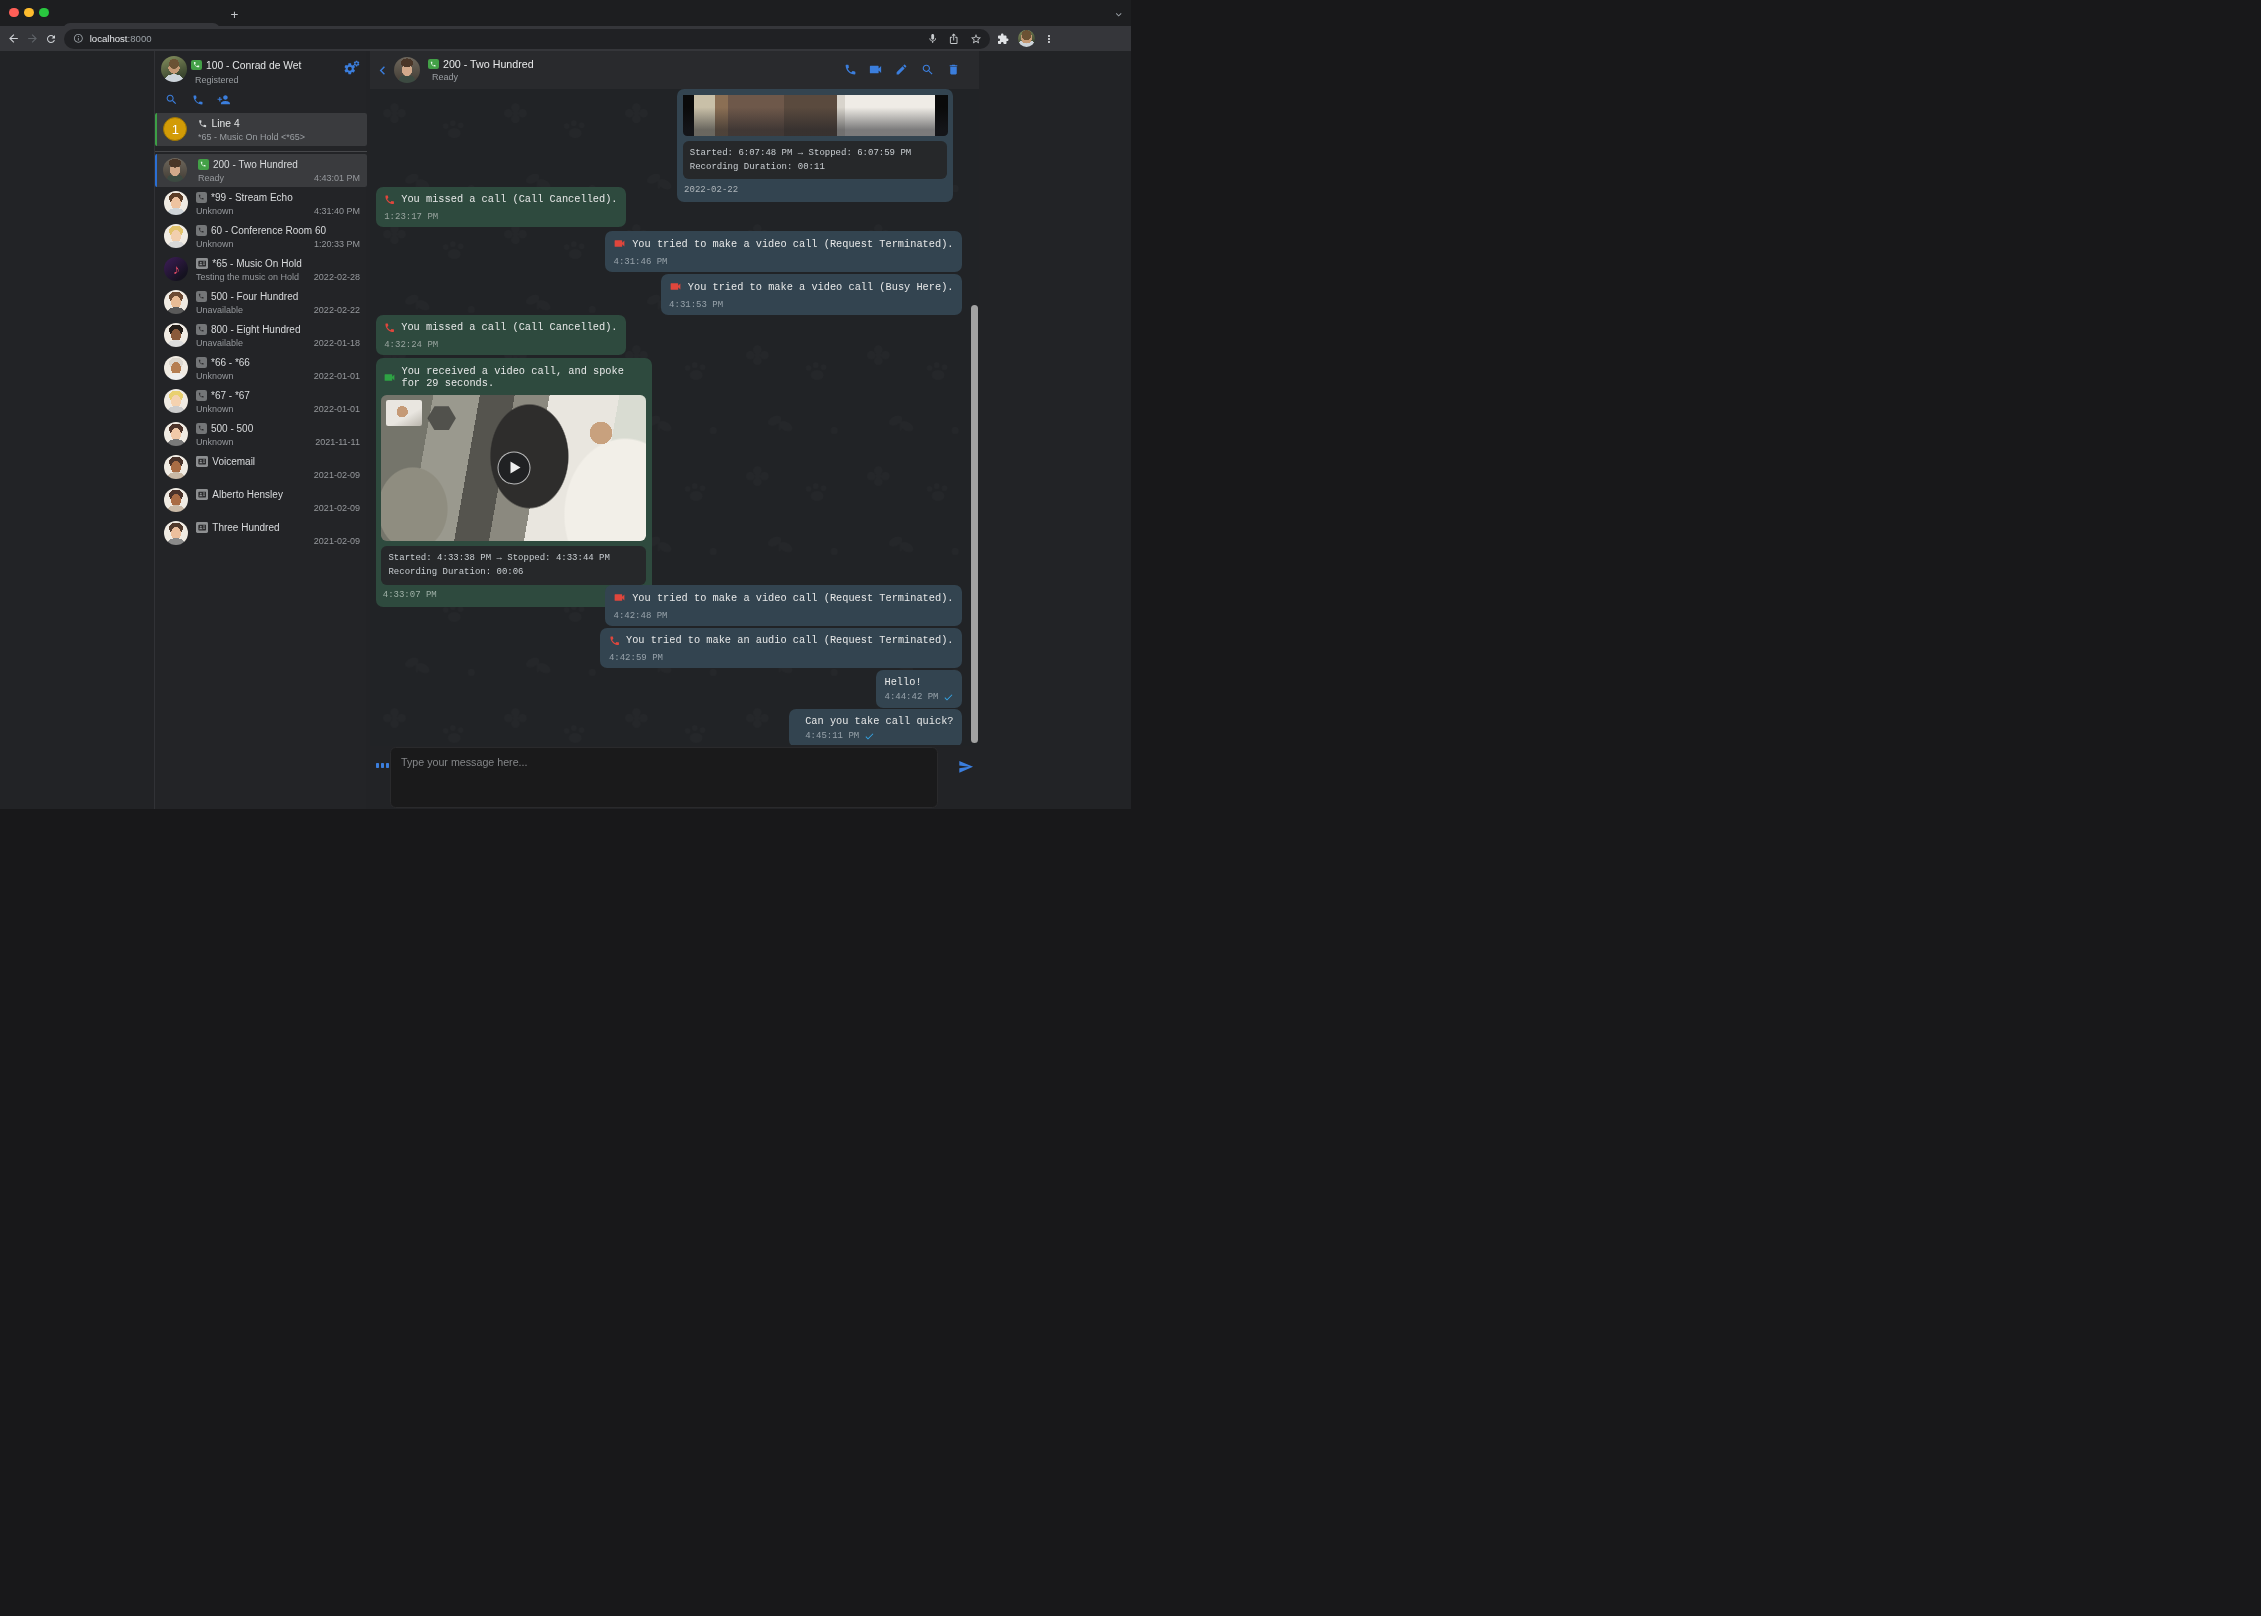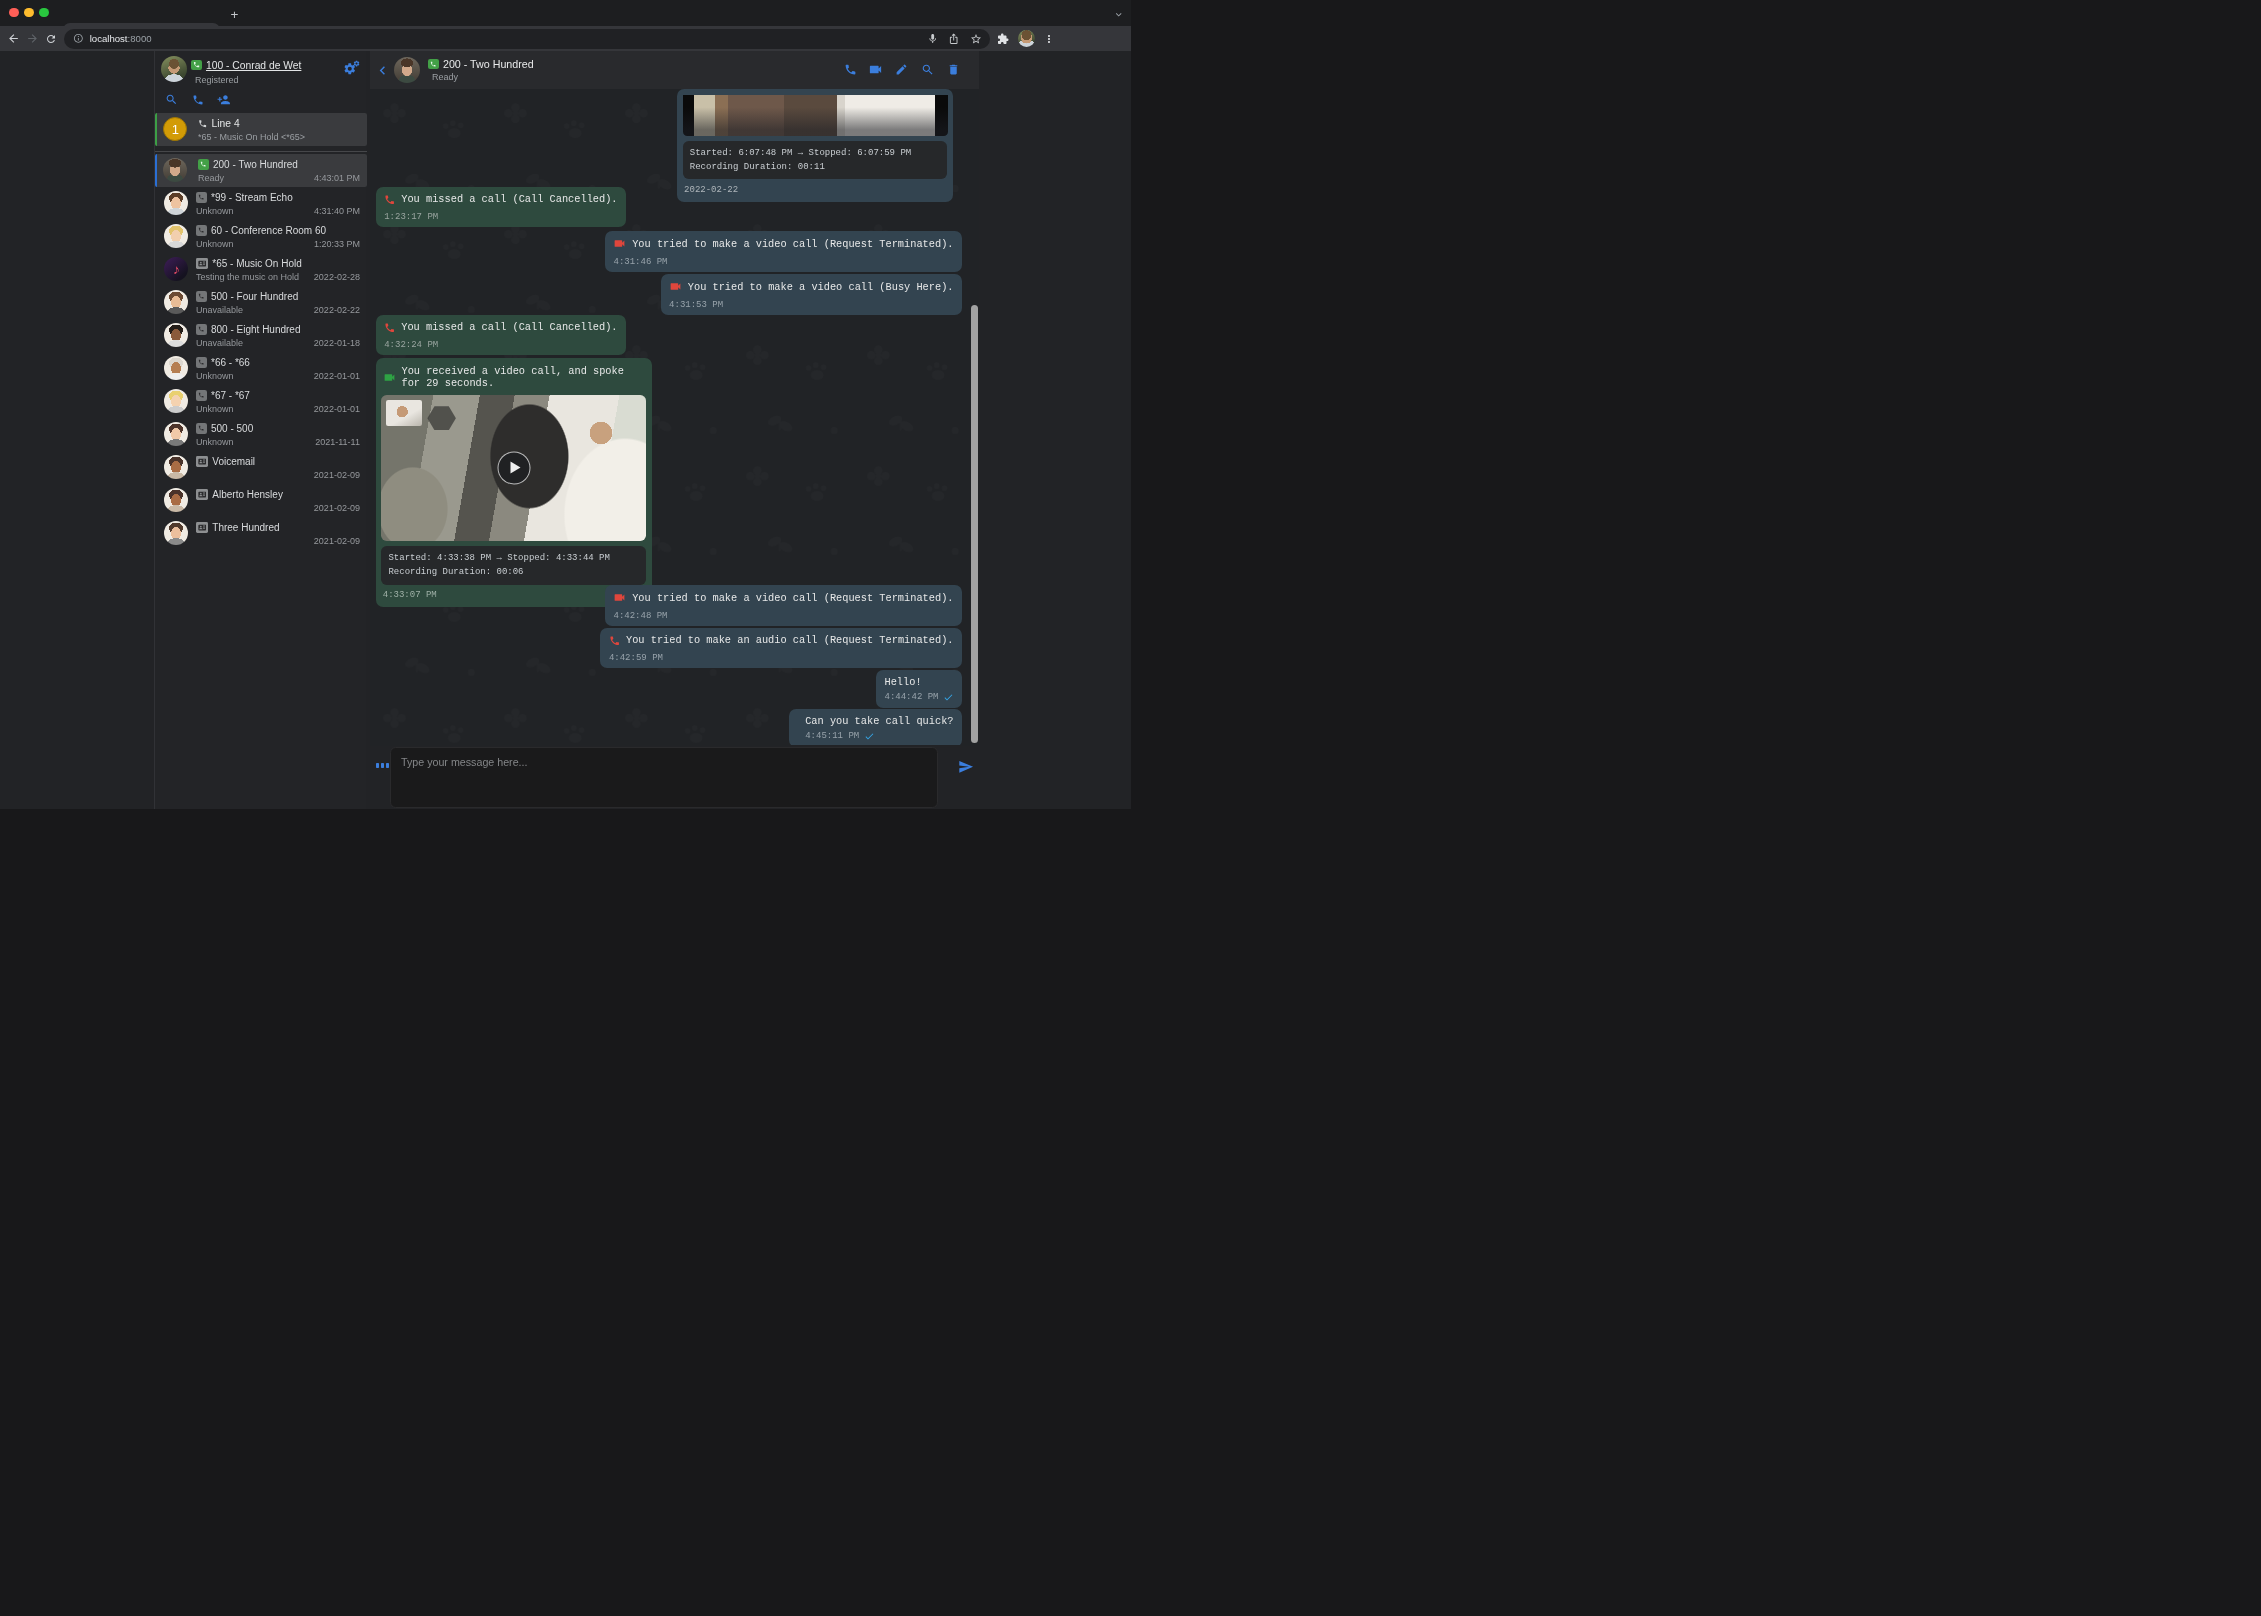--- a/index.html
+++ b/index.html
@@ -65,21 +65,21 @@
   .av-music  { background:linear-gradient(140deg,#3e1d58,#151220 78%); }
   .av-music .note { position:absolute; left:0; top:0; width:100%; height:100%;
       display:flex; align-items:center; justify-content:center;
       color:#ef4e68; font-size:13.5px; font-weight:bold; }
 
   
   .sidebar { position:absolute; left:154px; top:51px; width:212px; height:758px; background:#232427; border-left:0.7px solid #313236; }
   .profile { position:absolute; left:0; top:0; width:100%; height:61px; }
   .profile .av { position:absolute; left:6.4px; top:5px; width:26px; height:26px; }
   .p-name-row { position:absolute; left:36px; top:8.5px; display:flex; align-items:center; gap:4.3px; }
-  .p-name { font-size:10.3px; color:#e3e5e6;text-decoration:underline; }
+  .p-name { font-size:10.3px; color:#e3e5e6; }
   .p-status { position:absolute; left:40px; top:23.5px; font-size:9px; color:#9b9fa3; }
   .gear-btn { position:absolute; right:10px; top:10.7px; color:#3b7edd; }
   .side-actions { position:absolute; left:8.5px; top:41px; display:flex; gap:10.7px; color:#3b7edd; }
   .side-actions .abtn { width:15.7px; height:15.7px; display:flex; align-items:center; justify-content:center; }
 
   .line-item { position:absolute; left:0; top:62px; width:212px; height:33px; background:#3a3b3e;
                border-left:2.8px solid #3d9f46; border-radius:2.1px; }
   .line-badge { position:absolute; left:6.4px; top:4.3px; width:24px; height:24px; border-radius:50%;
                 background:#d29b06; border:1.4px solid #9c7404; color:#fdfdfd; font-size:13px;
                 display:flex; align-items:center; justify-content:center; }

